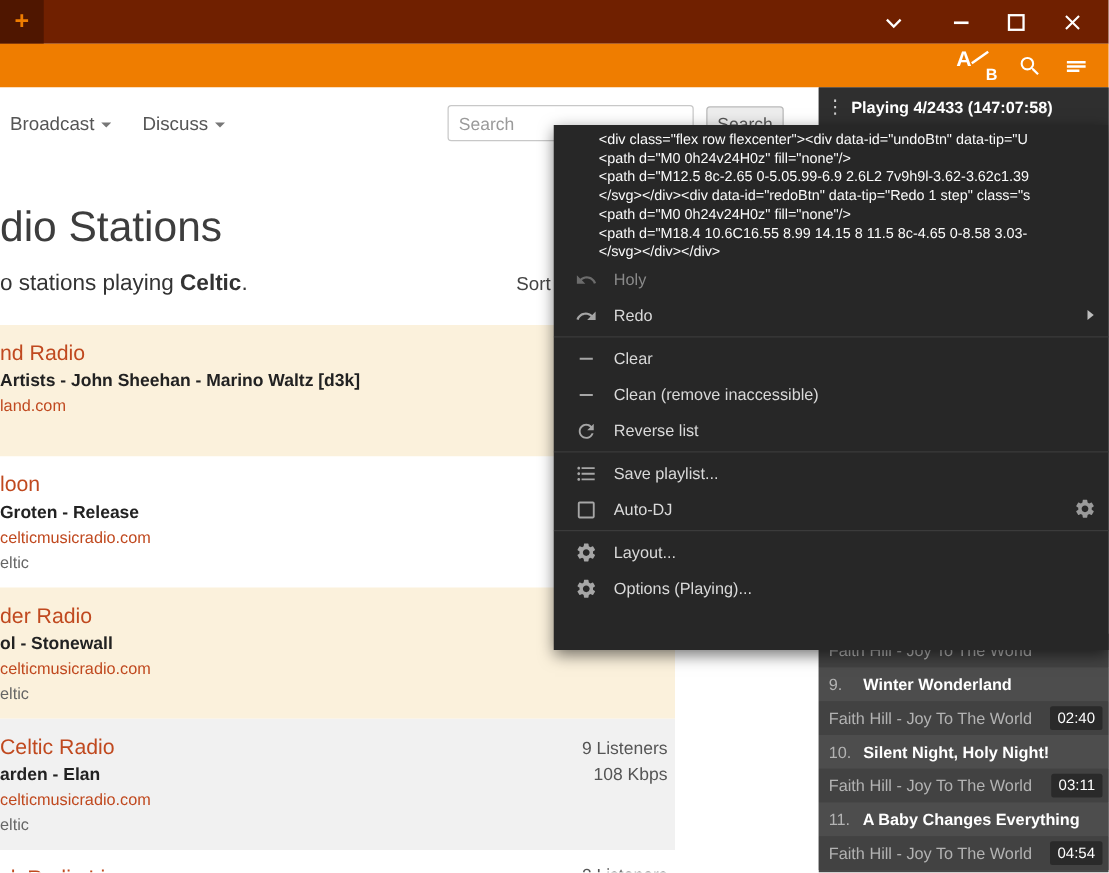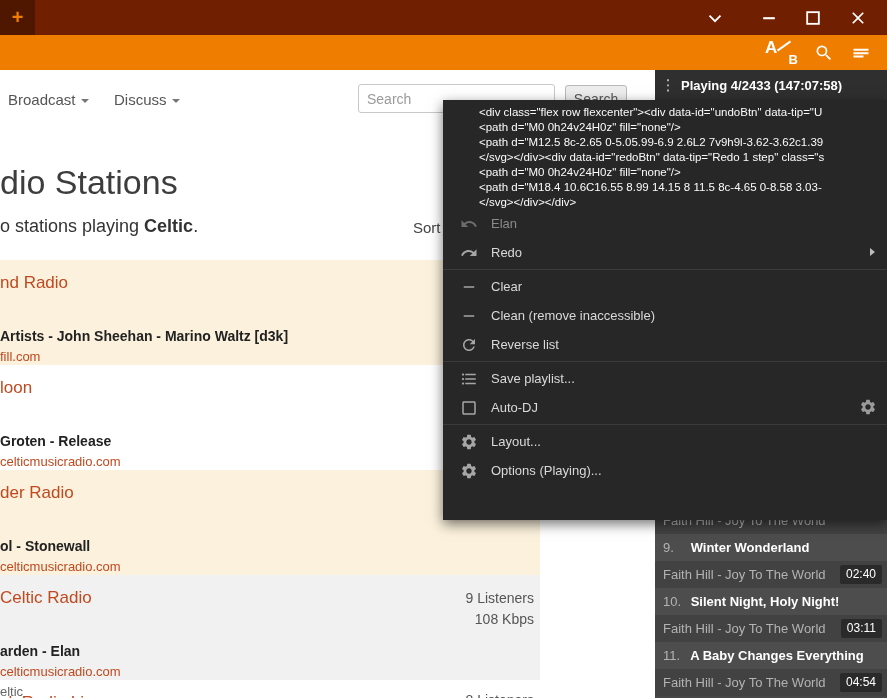--- a/index.html
+++ b/index.html
@@ -36,21 +36,21 @@
     border-radius:3px; font-size:14px; color:#555; font-family:"Liberation Sans",sans-serif; }
   .heading { position:absolute; left:0; top:92px; font-size:34px; color:#3d3d3d; line-height:40px; white-space:nowrap; }
   .subtitle { position:absolute; left:0; top:146px; font-size:18px; color:#333; white-space:nowrap; }
   .sort { position:absolute; left:413px; top:149px; font-size:15px; color:#444; white-space:nowrap; }
 
   .stations { position:absolute; left:0; top:190px; width:540px; }
   .station { height:105px; padding-top:11px; position:relative; }
   .station.tan { background:#fbf1dc; }
   .station.gray { background:#f1f1f1; }
   .st-name { font-size:17px; line-height:23px; color:#c0491f; white-space:nowrap; }
-  .st-np { font-size:14px; line-height:21px; font-weight:bold; color:#222; white-space:nowrap;margin-top:32px; }
+  .st-np { font-size:14px; line-height:21px; font-weight:bold; color:#222; white-space:nowrap; }
   .st-url { font-size:13px; line-height:20px; color:#c0491f; white-space:nowrap; }
   .st-tags { font-size:13px; line-height:19px; color:#666; white-space:nowrap; }
   .st-tags .tag-link { color:#c0491f; }
   .st-meta { position:absolute; right:6px; top:13px; text-align:right; font-size:14px; color:#555; line-height:21px; }
 
   
   .panel { position:absolute; left:655px; top:70px; width:232px; height:628px; background:#474747; }
   .panel-header { height:30px; background:#2f2f2f; color:#fff; display:flex; align-items:center; font-size:13px; font-weight:bold; }
   .dots { width:26px; text-align:center; color:#cfcfcf; font-size:15px; font-weight:normal; }
   .playlist { position:absolute; left:0; top:437px; right:0; }
@@ -147,21 +147,21 @@
   <div class="subtitle">
     <span>o stations playing </span><b>Celtic</b><span>.</span>
   </div>
   <div class="sort">Sort</div>
 
   <div class="stations">
 
     <div class="station tan">
       <div class="st-name">nd Radio</div>
       <div class="st-np">Artists - John Sheehan - Marino Waltz [d3k]</div>
-      <div class="st-url">fill.com</div>
+      <div class="st-url">land.com</div>
     </div>
 
     <div class="station white">
       <div class="st-name">loon</div>
       <div class="st-np">Groten - Release</div>
       <div class="st-url">celticmusicradio.com</div>
       <div class="st-tags">eltic</div>
     </div>
 
     <div class="station tan">
@@ -242,21 +242,21 @@
     <div>&lt;path d="M18.4 10.6C16.55 8.99 14.15 8 11.5 8c-4.65 0-8.58 3.03-</div>
     <div>&lt;/svg&gt;&lt;/div&gt;&lt;/div&gt;</div>
   </div>
 
   <div class="menu-item disabled">
     <span class="mi-icon">
       <svg viewBox="0 0 24 24">
           <path d="M12.5 8c-2.65 0-5.05.99-6.9 2.6L2 7v9h9l-3.62-3.62c1.39-1.16 3.16-1.88 5.12-1.88 3.54 0 6.55 2.31 7.6 5.5l2.37-.78C21.08 11.03 17.15 8 12.5 8z"></path>
         </svg>
     </span>
-    <span>Elan</span>
+    <span>Holy</span>
   </div>
 
   <div class="menu-item">
     <span class="mi-icon">
       <svg viewBox="0 0 24 24">
           <path d="M18.4 10.6C16.55 8.99 14.15 8 11.5 8c-4.65 0-8.58 3.03-9.96 7.22L3.9 16c1.05-3.19 4.05-5.5 7.6-5.5 1.95 0 3.73.72 5.12 1.88L13 16h9V7l-3.6 3.6z"></path>
         </svg>
     </span>
     <span>Redo</span>
     <span class="mi-sub"></span>

